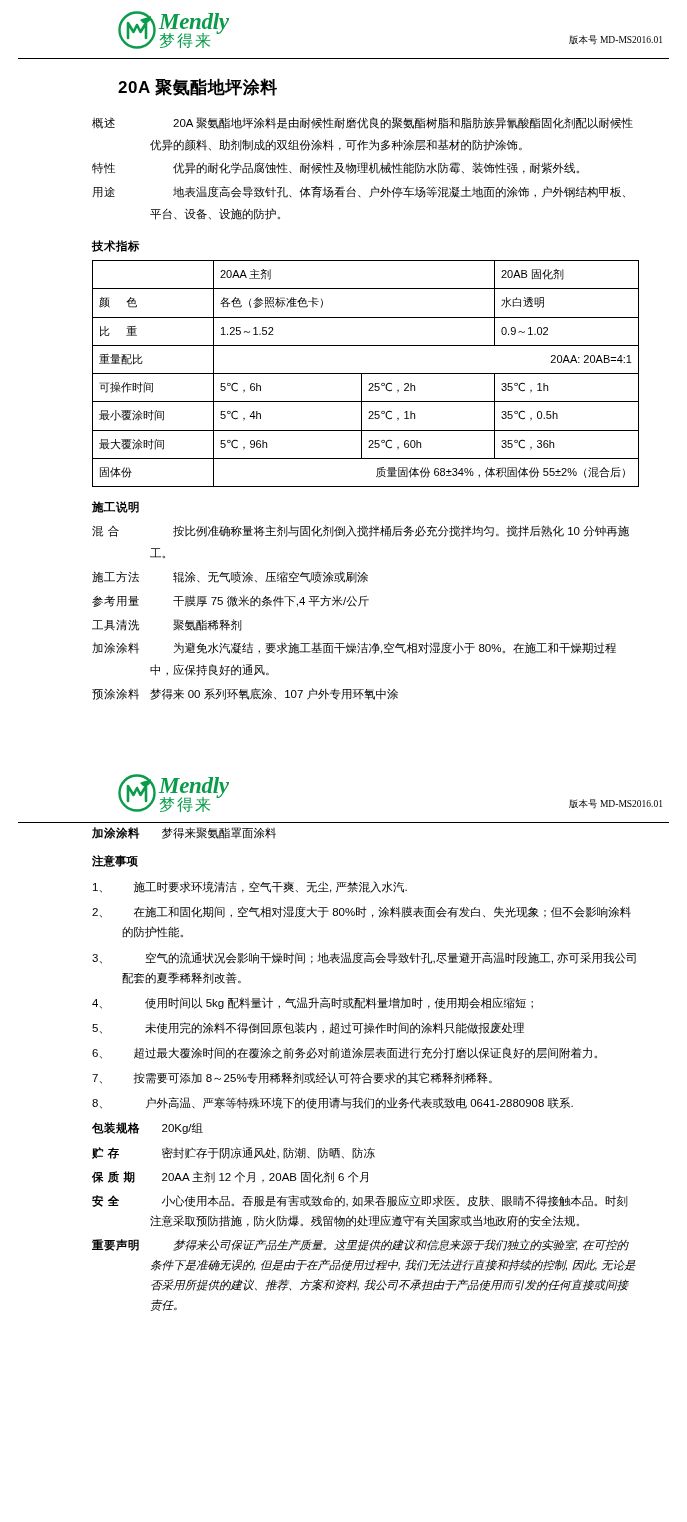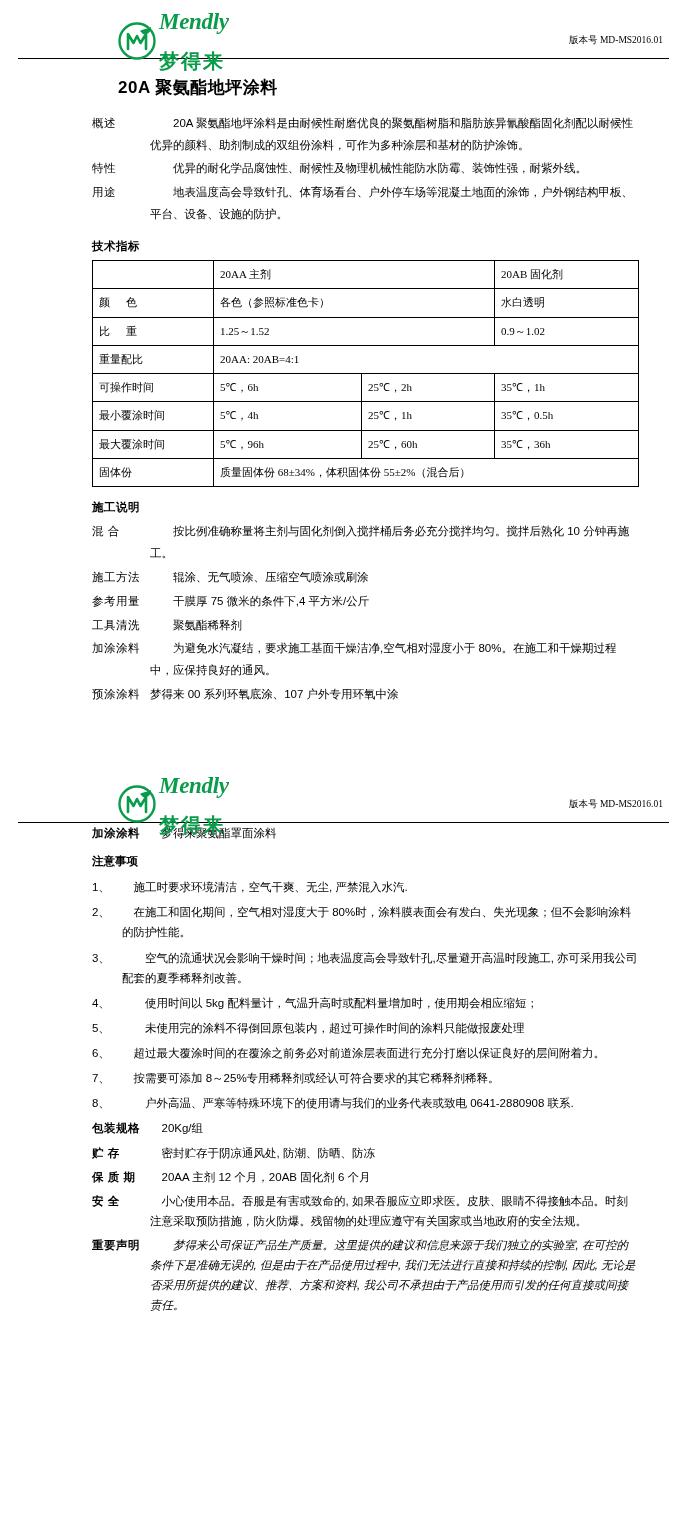--- a/index.html
+++ b/index.html
@@ -49,25 +49,25 @@
   }
   .logo-en {
     font-family: "Liberation Serif", "DejaVu Serif", serif;
     font-size: 23px;
     font-weight: bold;
     font-style: italic;
     color: #0a9c4a;
     letter-spacing: -0.3px;
   }
   .logo-cn {
-    font-size: 20px;
-    font-weight: bold;
+    font-size: 16px;
+    font-weight: normal;
     color: #0a9c4a;
     letter-spacing: 2px;
-    margin-top: 18px;
+    margin-top: 0;
   }
   .version {
     position: absolute;
     right: 24px;
     top: 32px;
     font-size: 9.5px;
     color: #000;
     font-family: "Liberation Serif", serif;
   }
   .rule {
@@ -116,28 +116,27 @@
     border-collapse: collapse;
     width: 100%;
     margin: 2px 0 4px 0;
     font-size: 11px;
   }
   table.spec td {
     border: 1px solid #000;
     padding: 4px 6px;
     height: 19px;
     vertical-align: middle;
-    font-family: Liberation Serif, serif;
   }
   td.c1 { width: 108px; }
   td.c2 { width: 135px; }
   td.c3 { width: 120px; }
   td.c4 { width: 120px; }
   .sp { letter-spacing: 0.6em; }
-  .center { text-align: left; }
+  .center { text-align: right; }
 
   
   .notice-head {
     font-weight: bold;
     margin: 8px 0 6px 0;
   }
   .nrow {
     display: flex;
     margin-bottom: 5px;
   }

